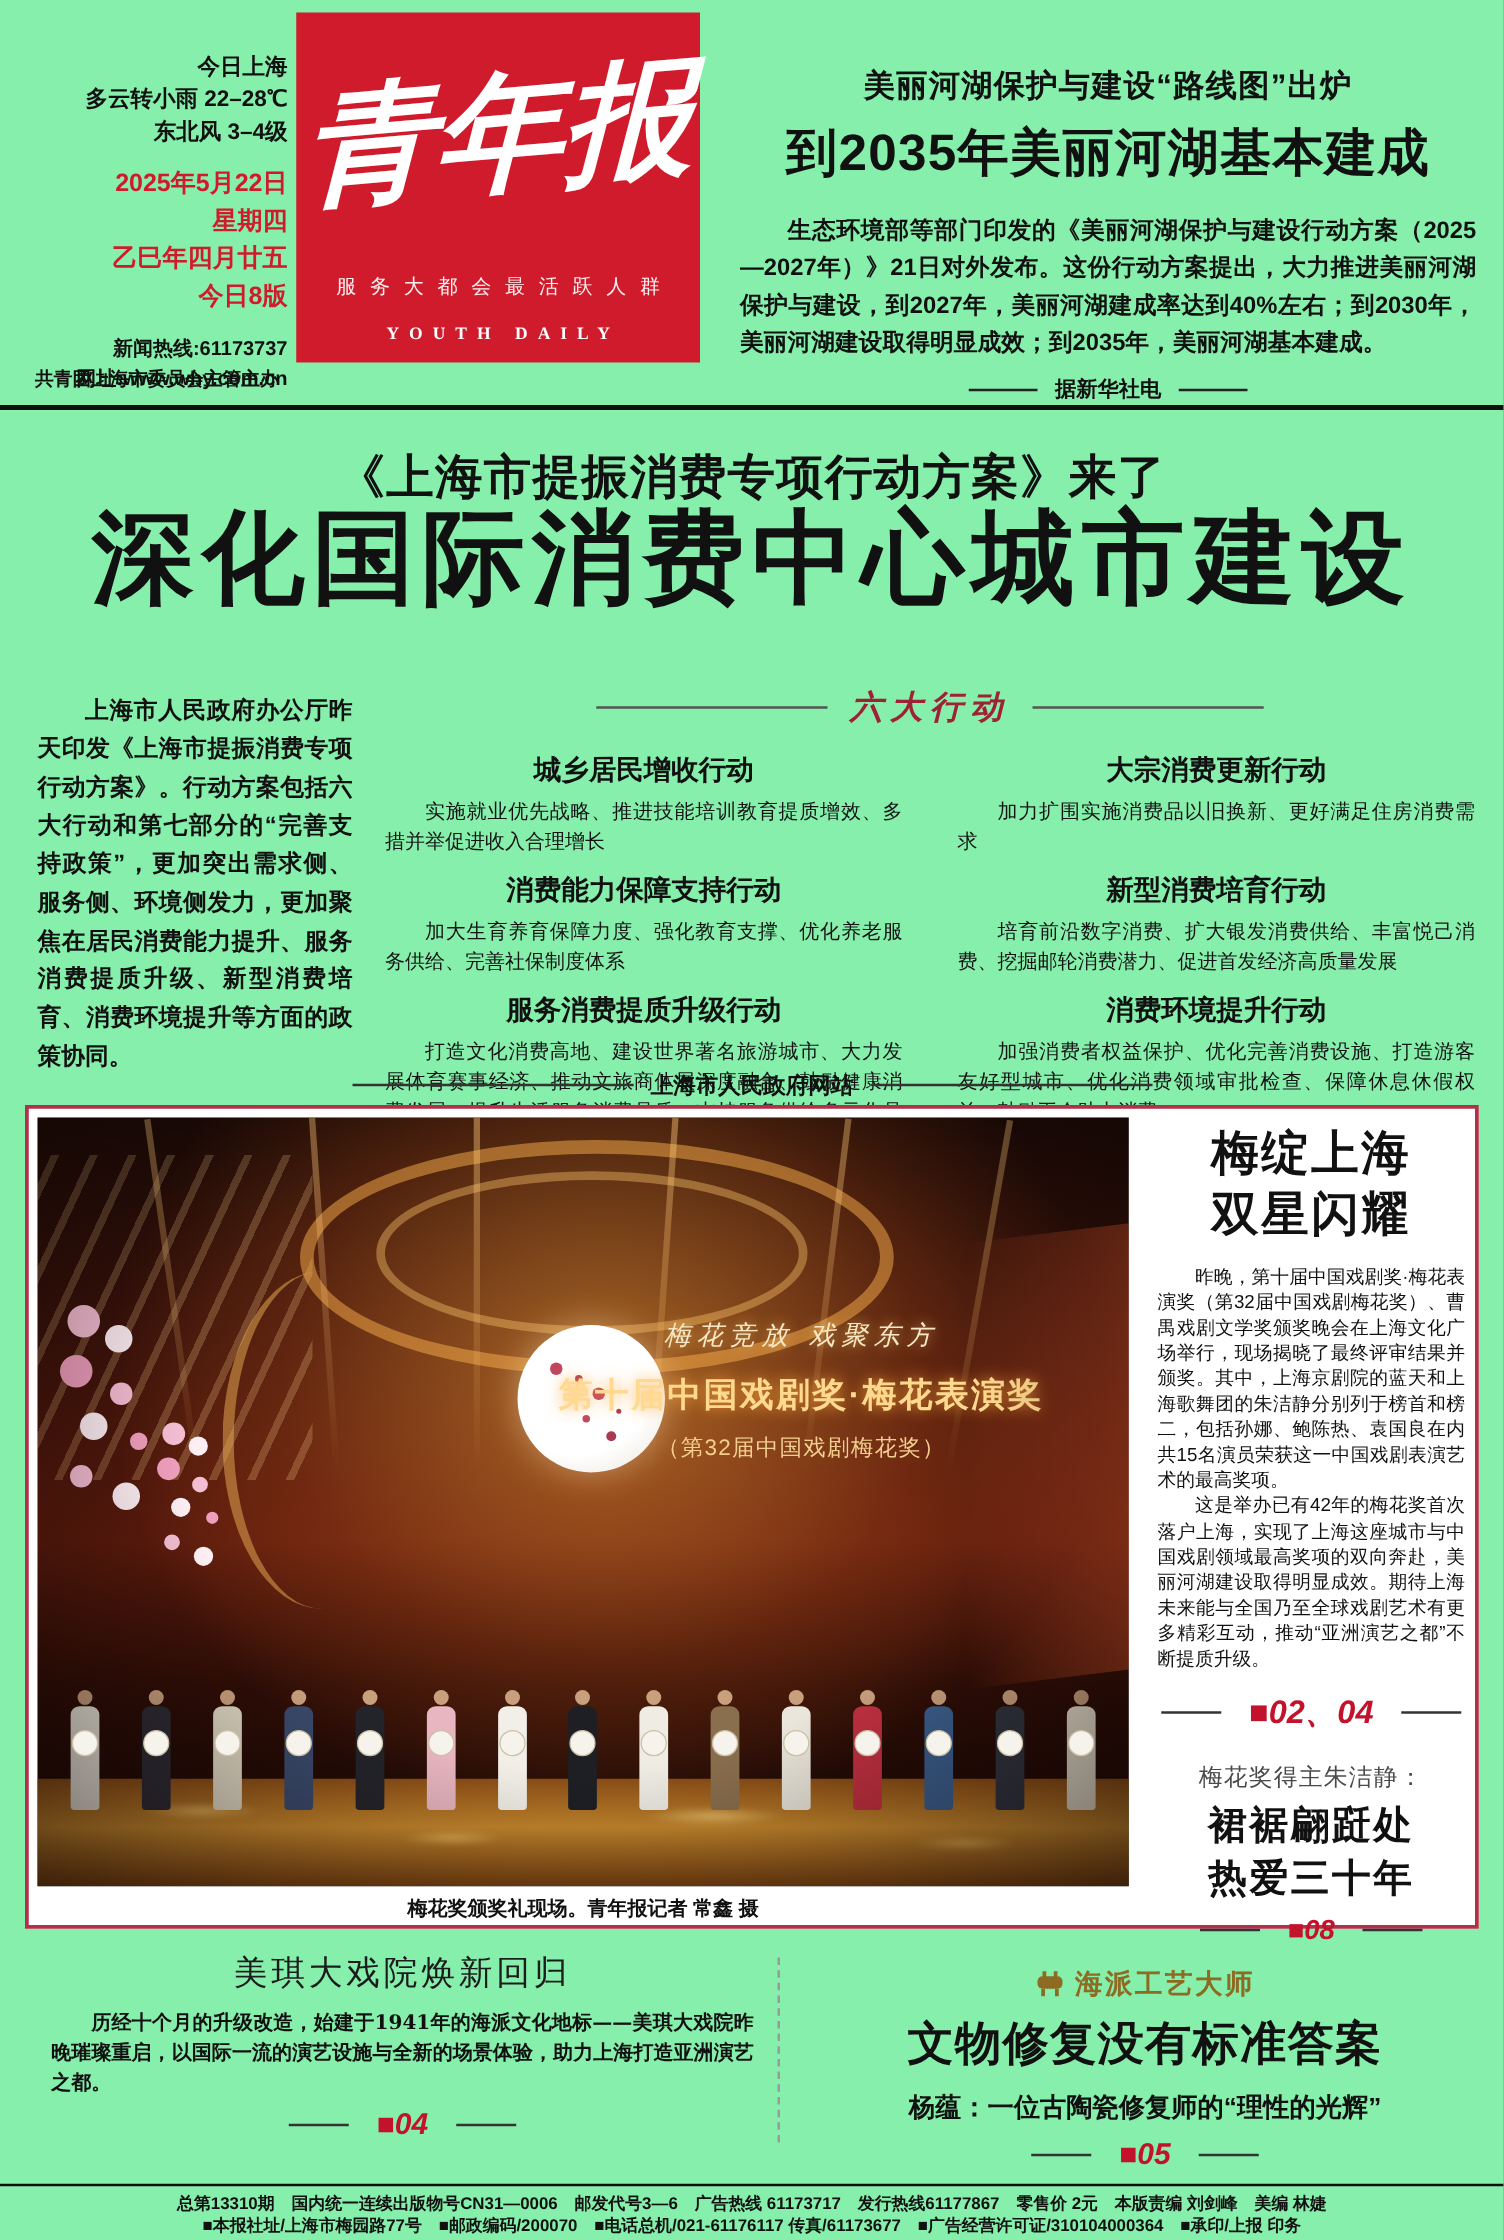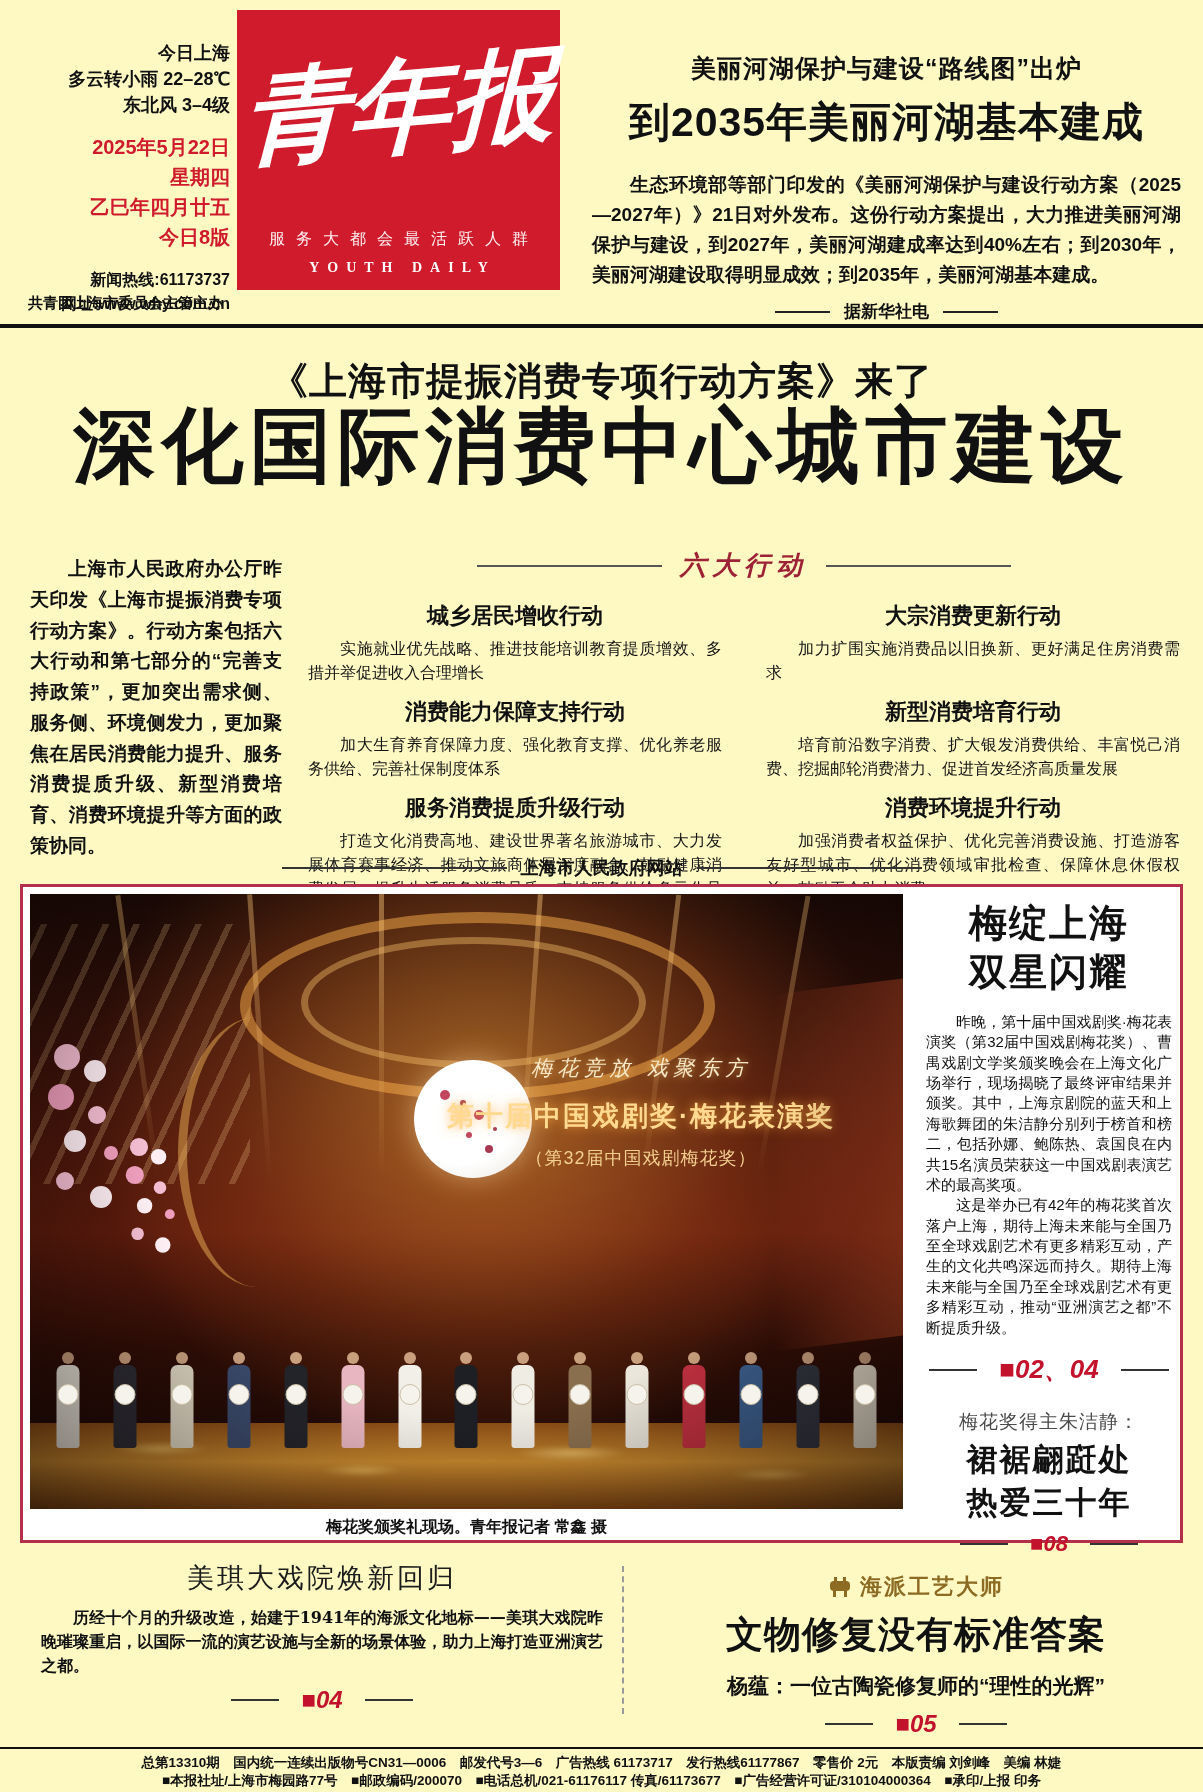--- a/index.html
+++ b/index.html
@@ -1,27 +1,27 @@
 <!DOCTYPE html>
 <html><head>
 <meta charset="utf-8">
 <style>
   html,body{margin:0;padding:0;background:#888;}
-  .page{position:relative;width:1203px;height:1792px;margin:0 auto;background:#fef9c3;overflow:hidden;
+  .page{position:relative;width:1203px;height:1792px;margin:0 auto;background:#86efac;overflow:hidden;
         font-family:"Liberation Sans",sans-serif;color:#111;}
   
   .info{position:absolute;left:28px;top:40px;width:202px;text-align:right;}
   .w{font-size:18px;font-weight:700;line-height:1.45;}
   .date{margin-top:14px;color:#cf1b2b;font-weight:800;font-size:20px;line-height:1.5;}
   .contact{margin-top:16px;font-size:16px;font-weight:700;line-height:1.5;}
   .organizer{position:absolute;left:28px;top:294px;font-size:15px;font-weight:700;}
   .masthead{position:absolute;left:237px;top:10px;width:323px;height:280px;background:#cf1b2b;color:#fff;text-align:center;}
   .logo{margin-top:18px;font-family:"DejaVu Serif",serif;font-style:italic;font-weight:700;font-size:104px;line-height:1.5;
         transform:rotate(-5deg) skewX(-6deg);letter-spacing:0px;}
-  .slogan{position:absolute;bottom:40px;width:100%;font-size:16px;letter-spacing:11px;text-indent:11px;color:rgba(255,255,255,.93);margin-top:16px;}
+  .slogan{position:absolute;bottom:50px;width:100%;font-size:16px;letter-spacing:11px;text-indent:11px;color:rgba(255,255,255,.93);margin-top:16px;}
   .eng{position:absolute;bottom:14px;width:100%;font-family:Liberation Serif, serif;font-weight:700;font-size:14px;letter-spacing:8px;text-indent:8px;}
   .tr{position:absolute;left:588px;top:52px;width:597px;}
   .tr-k{text-align:center;font-size:25px;font-weight:600;letter-spacing:1px;}
   .tr-h{text-align:center;font-size:41px;font-weight:900;margin-top:10px;letter-spacing:1px;}
   .tr-b{margin:20px 4px 0;font-size:19px;font-weight:700;line-height:1.58;text-align:justify;text-indent:2em;}
   .src{display:flex;align-items:center;justify-content:center;gap:14px;margin-top:10px;font-size:17px;font-weight:700;}
   .src .ln{width:55px;height:2px;background:#222;}
   .rule{position:absolute;left:0;top:324px;width:1203px;height:4px;background:#101010;}
   
   .ld-k{position:absolute;left:0;top:356px;width:1203px;text-align:center;font-size:38px;font-weight:700;letter-spacing:1px;}
@@ -271,21 +271,21 @@
     <div class="cap-row">
       <span class="cap">梅花奖颁奖礼现场。</span>
       <span class="credit">青年报记者 常鑫 摄</span>
     </div>
 
     <div class="partcl">
       <div class="pa-t">梅绽上海</div>
       <div class="pa-t">双星闪耀</div>
       <div class="pa-body">
         <p class="pa-p">昨晚，第十届中国戏剧奖·梅花表演奖（第32届中国戏剧梅花奖）、曹禺戏剧文学奖颁奖晚会在上海文化广场举行，现场揭晓了最终评审结果并颁奖。其中，上海京剧院的蓝天和上海歌舞团的朱洁静分别列于榜首和榜二，包括孙娜、鲍陈热、袁国良在内共15名演员荣获这一中国戏剧表演艺术的最高奖项。</p>
-        <p class="pa-p">这是举办已有42年的梅花奖首次落户上海，期待上海未来能与全国乃至全球戏剧艺术有更多精彩互动，产生的文化共鸣深远而持久。期待上海未来能与全国乃至全球戏剧艺术有更多精彩互动，推动“亚洲演艺之都”不断提质升级。</p>
+        <p class="pa-p">这是举办已有42年的梅花奖首次落户上海，实现了上海这座城市与中国戏剧领域最高奖项的双向奔赴，美丽河湖建设取得明显成效。期待上海未来能与全国乃至全球戏剧艺术有更多精彩互动，推动“亚洲演艺之都”不断提质升级。</p>
       </div>
       <div class="pref big">
         <span class="ln"></span>
         <span>■02、04</span>
         <span class="ln"></span>
       </div>
       <div class="pa-sk">梅花奖得主朱洁静：</div>
       <div class="pa-st">裙裾翩跹处</div>
       <div class="pa-st">热爱三十年</div>
       <div class="pref p08">

